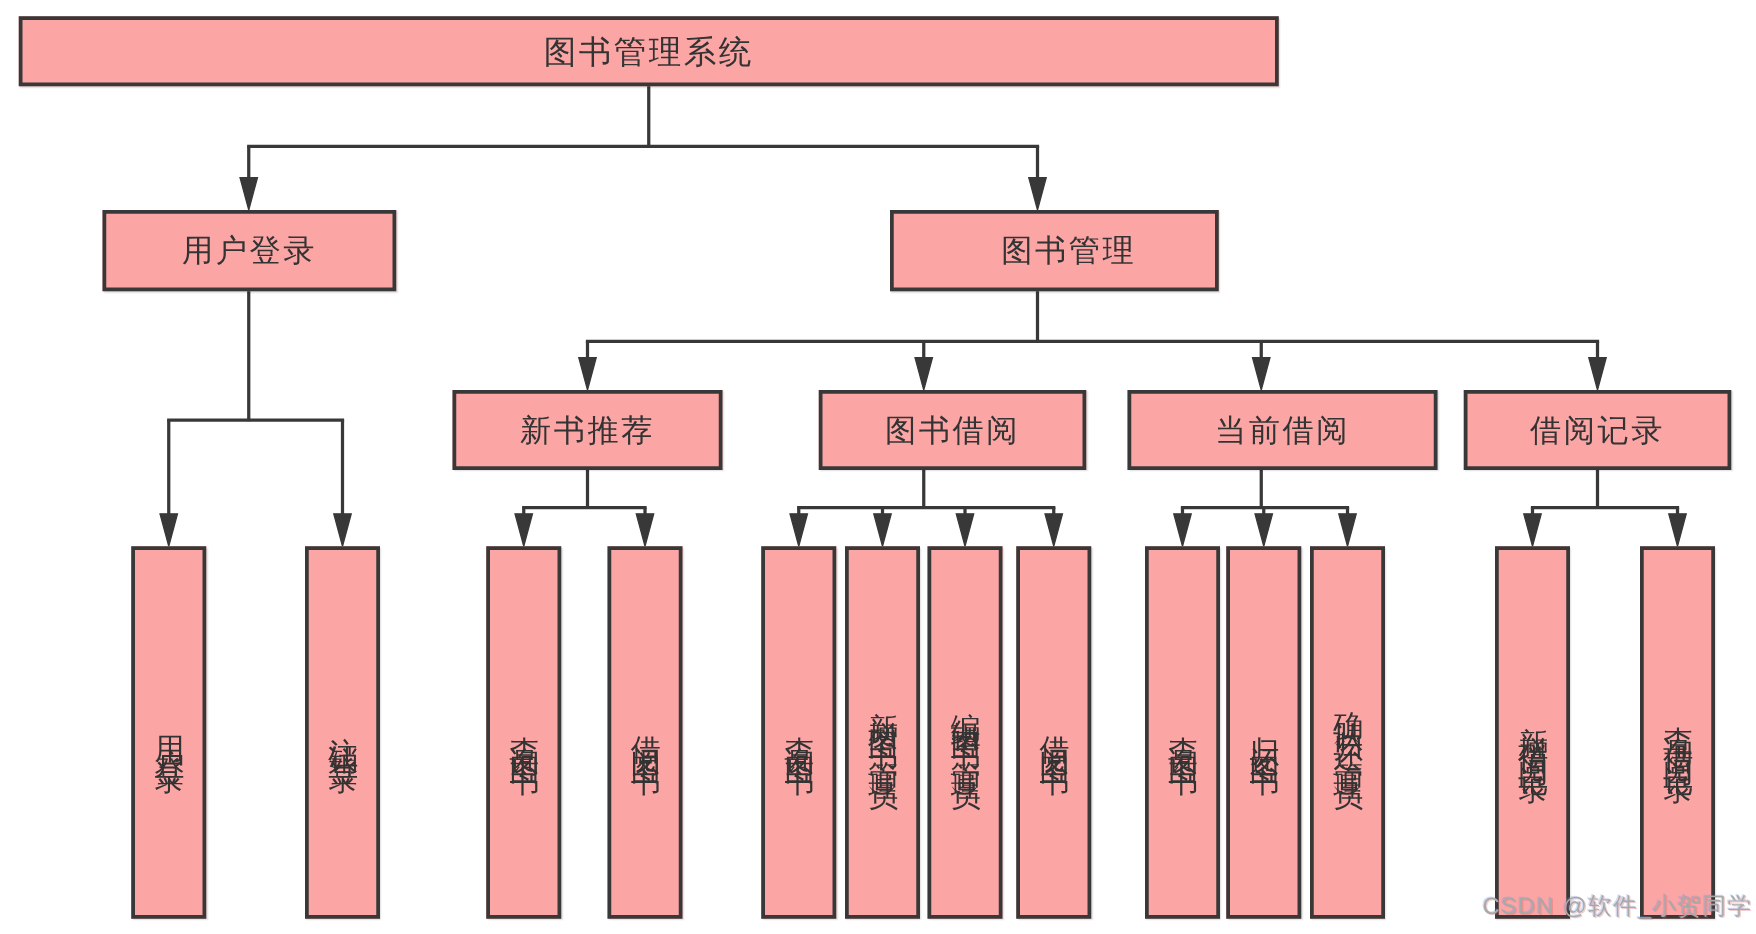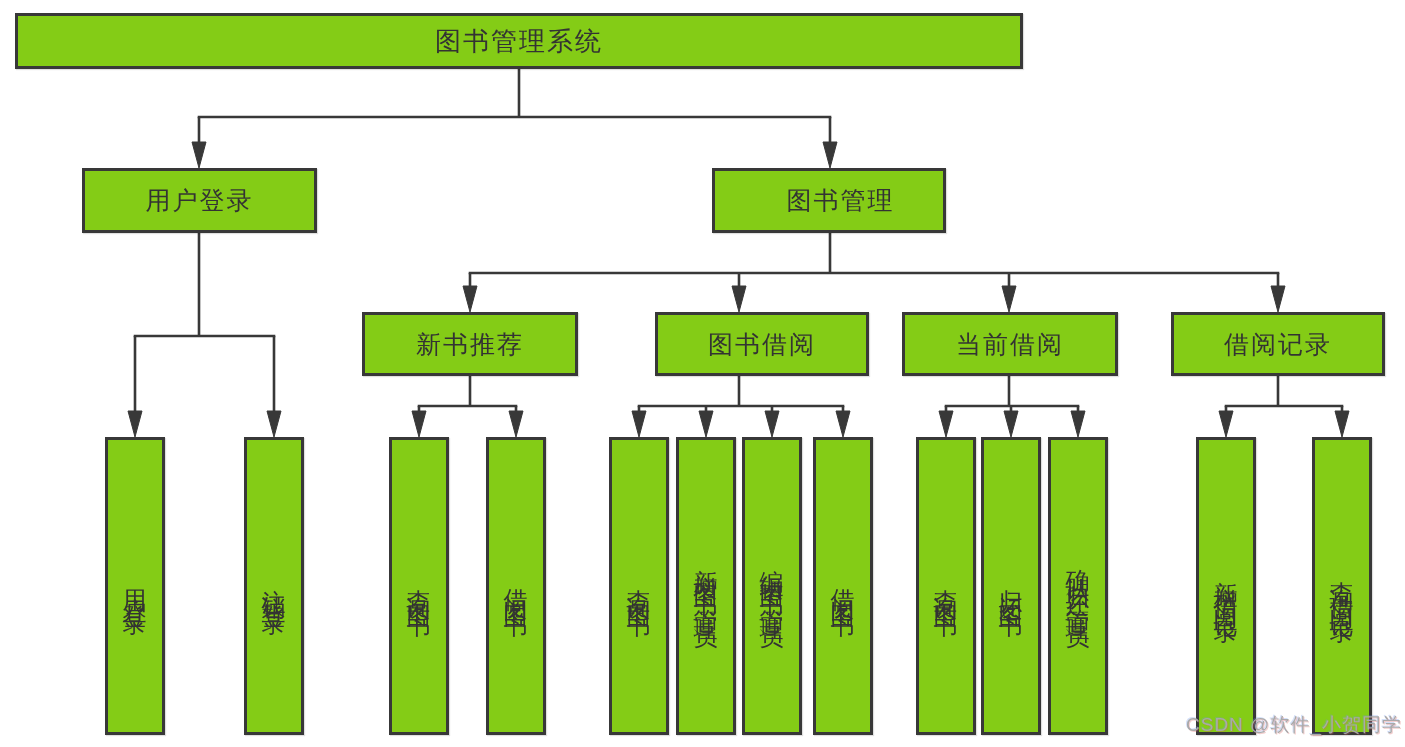--- a/index.html
+++ b/index.html
@@ -30,21 +30,21 @@
   }
   #connector-svg polygon {
     fill: var(--line);
     stroke: var(--line);
     stroke-width: 1;
   }
   .box {
     position: absolute;
     box-sizing: border-box;
     border: 3px solid var(--line);
-    background: #84cc16;
+    background: #fca5a5;
     display: flex;
     align-items: center;
     justify-content: center;
     color: var(--text);
     box-shadow: 1px 1px 1px rgba(0,0,0,0.12);
   }
   .h-label {
     font-size: 25px;
     letter-spacing: 2px;
     white-space: nowrap;
@@ -151,31 +151,31 @@
     </g>
   </svg>
 
   <div class="box root-box" style="left:15px; top:13px; width:1008px; height:56px;">
     <span class="h-label">图书管理系统</span>
   </div>
 
   <div class="box" style="left:82px; top:168px; width:235px; height:65px;">
     <span class="h-label">用户登录</span>
   </div>
-  <div class="box" style="left:712px; top:168px; width:234px; height:65px;padding-left:23px;">
+  <div class="box" style="left:712px; top:168px; width:263px; height:65px;padding-left:23px;">
     <span class="h-label">图书管理</span>
   </div>
 
   <div class="box" style="left:362px; top:312px; width:216px; height:64px;align-items:center;">
     <span class="h-label">新书推荐</span>
   </div>
   <div class="box" style="left:655px; top:312px; width:214px; height:64px;">
     <span class="h-label">图书借阅</span>
   </div>
-  <div class="box" style="left:902px; top:312px; width:216px; height:64px;justify-content:center;">
+  <div class="box" style="left:902px; top:312px; width:248px; height:64px;justify-content:center;">
     <span class="h-label">当前借阅</span>
   </div>
   <div class="box" style="left:1171px; top:312px; width:214px; height:64px;">
     <span class="h-label">借阅记录</span>
   </div>
 
   <div class="box" style="left:105px; top:437px; width:60px; height:298px;">
     <span class="vtext">用户登录</span>
   </div>
   <div class="box" style="left:244px; top:437px; width:60px; height:298px;">

